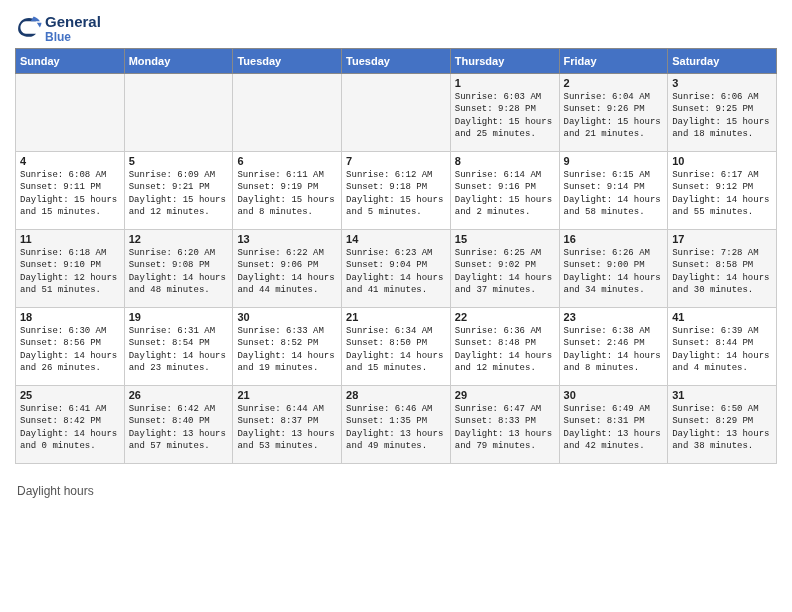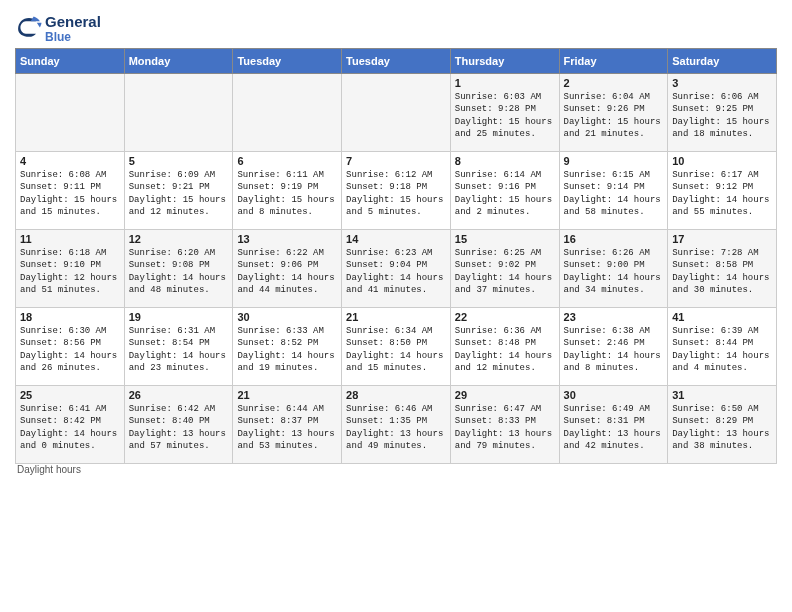--- a/index.html
+++ b/index.html
@@ -76,23 +76,23 @@
       font-size: 11px;
       font-weight: bold;
       margin-bottom: 2px;
       display: block;
     }
     .cell-content {
       line-height: 1.4;
       font-family: Liberation Mono, monospace;
     }
     .footer {
-      font-size: 10px;
+      font-size: 12px;
       color: #555;
-      margin-top: 0;
+      margin-top: 20px;
       text-align: left;
       padding-left: 2px;
     }
   </style>
 </head>
 <body>
 
 <div class="container">
   <div class="header-row">
     <div class="logo">

